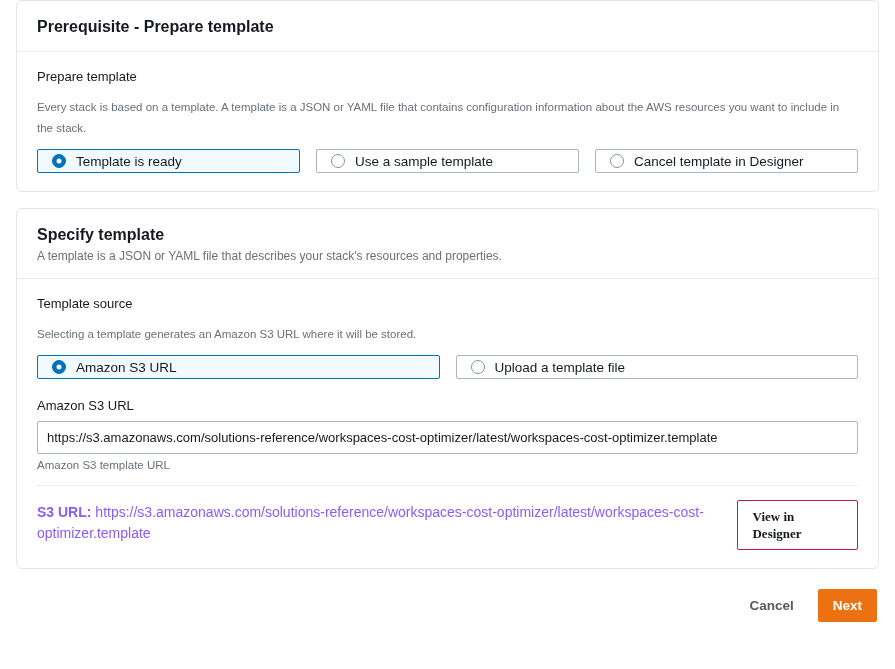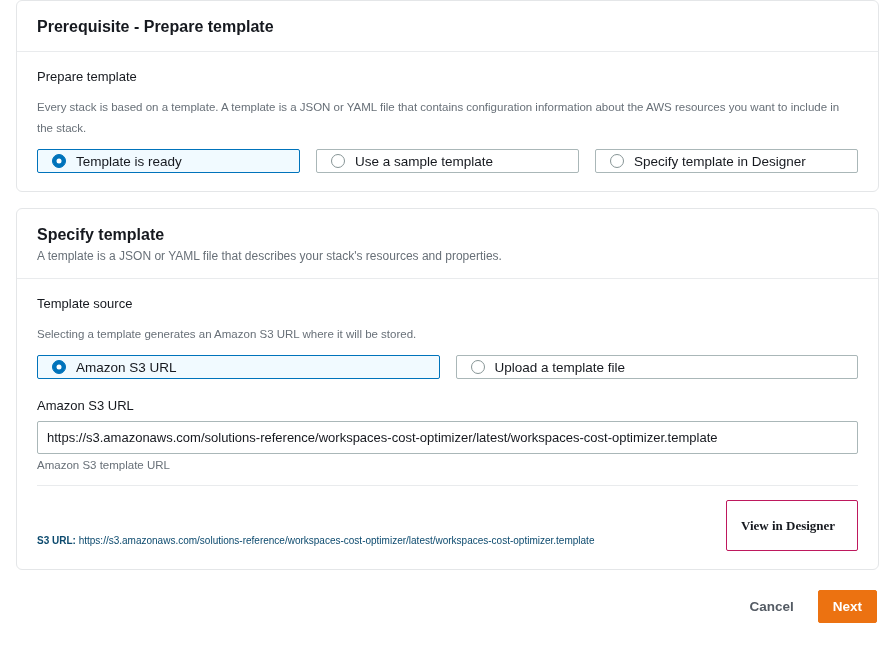--- a/index.html
+++ b/index.html
@@ -131,26 +131,25 @@
     margin: 14px 0 0 0;
   }
   .s3-row {
     display: flex;
     align-items: stretch;
     justify-content: space-between;
     padding-top: 14px;
     gap: 8px;
   }
   .s3-url-text {
-    font-size: 10px;
-    color: #0c4a6e;
+    font-size: 14px;
+    color: #8b5cf6;
     line-height: 21px;
     max-width: 700px;
     padding-top: 2px;
-    margin-top: 28px;
   }
   .s3-url-text .label { font-weight: bold; }
   .btn {
     border: 1px solid #be185d;
     background: #ffffff;
     color: #16191f;
     font-weight: bold;
     font-size: 13px;
     border-radius: 2px;
     padding: 7px 14px;
@@ -210,21 +209,21 @@
         <label class="radio-tile selected">
           <span class="radio-outer"></span>
           <span>Template is ready</span>
         </label>
         <label class="radio-tile">
           <span class="radio-outer"></span>
           <span>Use a sample template</span>
         </label>
         <label class="radio-tile">
           <span class="radio-outer"></span>
-          <span>Specify template in Designer</span>
+          <span>Cancel template in Designer</span>
         </label>
       </div>
     </div>
   </section>
 
   <section class="card">
     <div class="card-header">
       <div class="card-title">Specify template</div>
       <div class="card-subtitle">A template is a JSON or YAML file that describes your stack's resources and properties.</div>
     </div>

